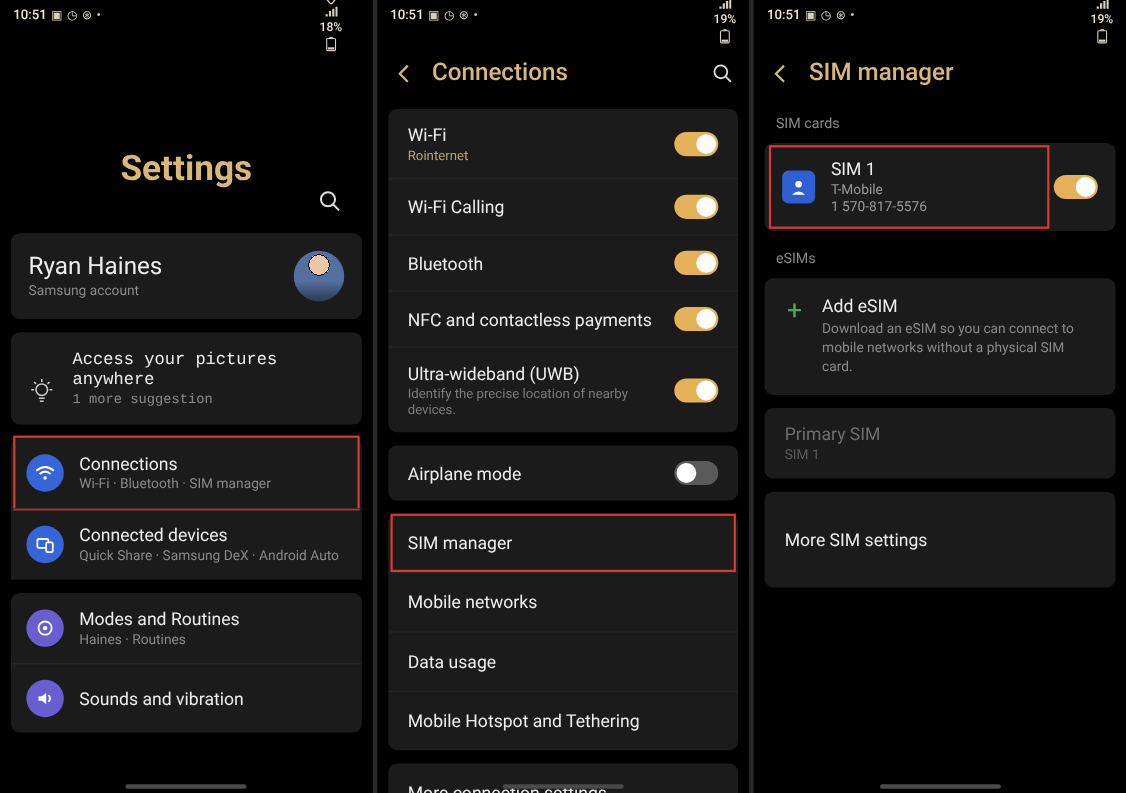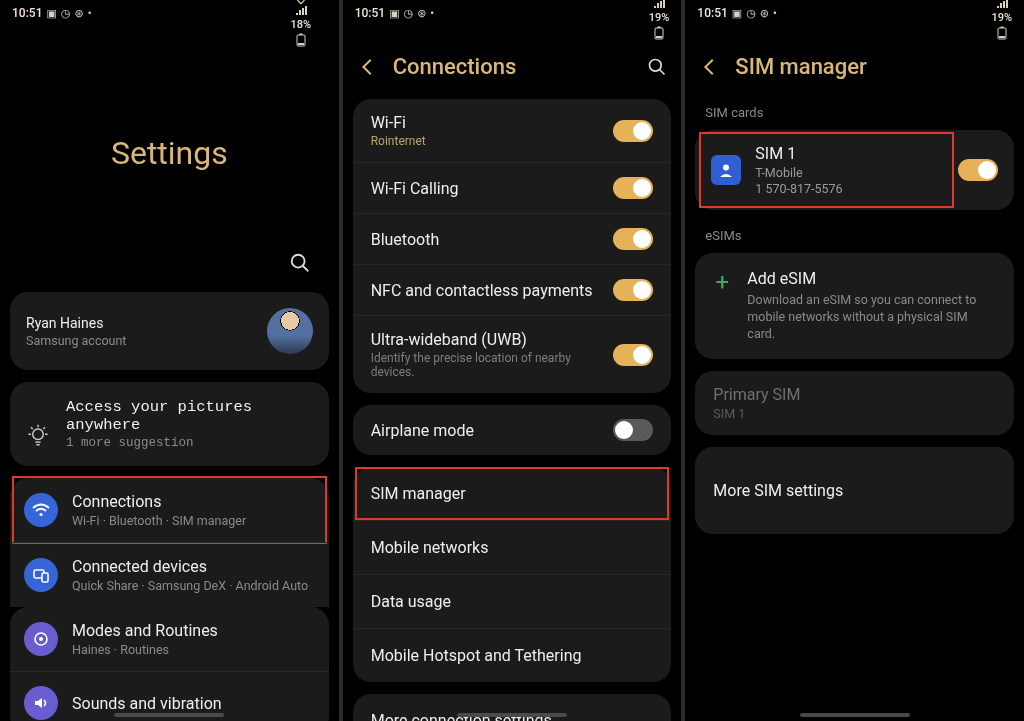--- a/index.html
+++ b/index.html
@@ -33,38 +33,37 @@
   }
   .status-left { display: flex; align-items: center; gap: 4px; }
   .status-right { display: flex; align-items: center; gap: 2px; font-size: 11px; flex-direction: column; }
   .status-ico { font-size: 11px; opacity: .9; }
   .content { flex: 1; overflow: hidden; display: flex; flex-direction: column; }
 
   
   .big-title {
     color: #d9b877;
     font-size: 32px;
-    font-weight: 400;
+    font-weight: 700;
     text-align: center;
     margin-top: 110px;
-    margin-bottom: 80px;
   }
   .search-row { display:flex; justify-content:flex-end; padding: 0 28px 18px; }
   .search-ico { width: 22px; height: 22px; color:#ddd; }
   .card {
     background: #1b1b1b;
-    border-radius: 18px;
+    border-radius: 8px;
     margin: 0 10px 12px;
     padding: 0;
   }
   .account-row {
     display:flex; align-items:center; justify-content:space-between;
     padding: 16px 16px;
   }
-  .account-name { font-size: 14px; color:#eee; }
+  .account-name { font-size: 22px; color:#eee; }
   .account-sub { font-size: 12.5px; color:#8a8a8a; margin-top:2px; }
   .avatar {
     width: 46px; height: 46px; border-radius: 50%;
     background: radial-gradient(circle at 50% 28%, #e7c9a8 0 22%, #000 22% 24%, transparent 24%),
                 linear-gradient(#5470a0 60%, #2c3950 100%);
     background-color:#4a6084;
   }
   .tip-row {
     display:flex; align-items:flex-end; gap:14px; padding:16px 14px;font-family:Liberation Mono, monospace;
   }

